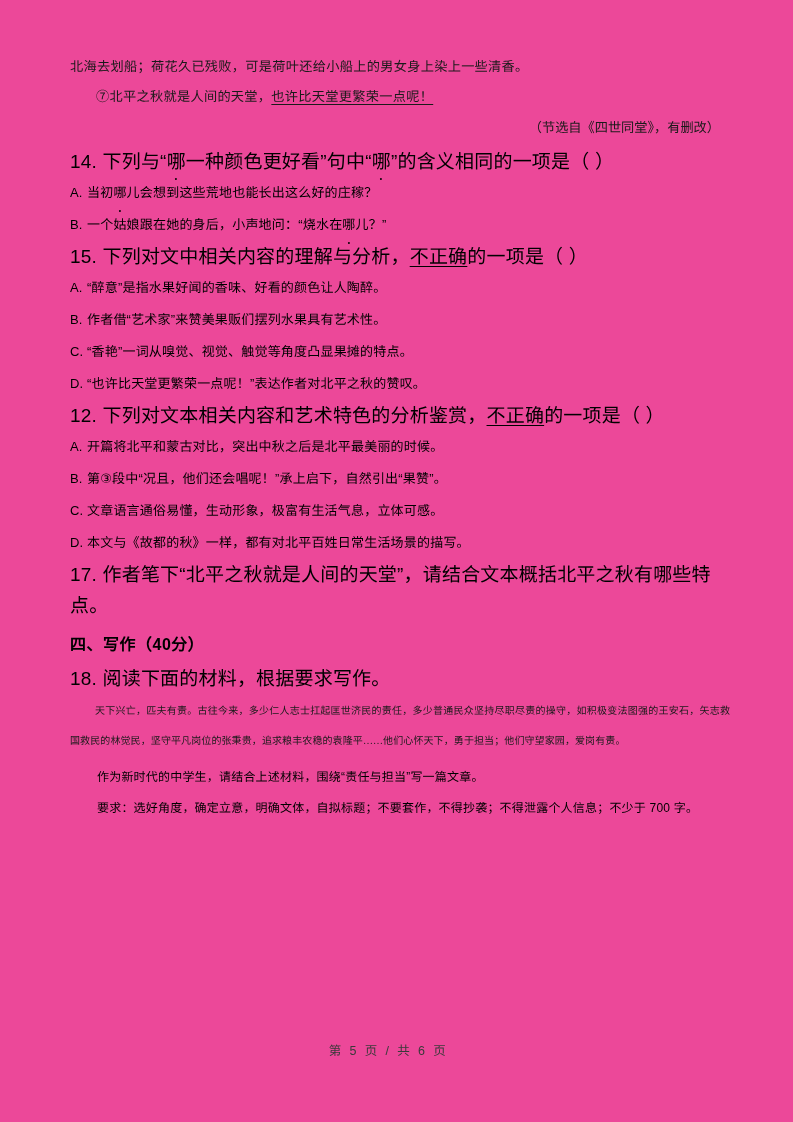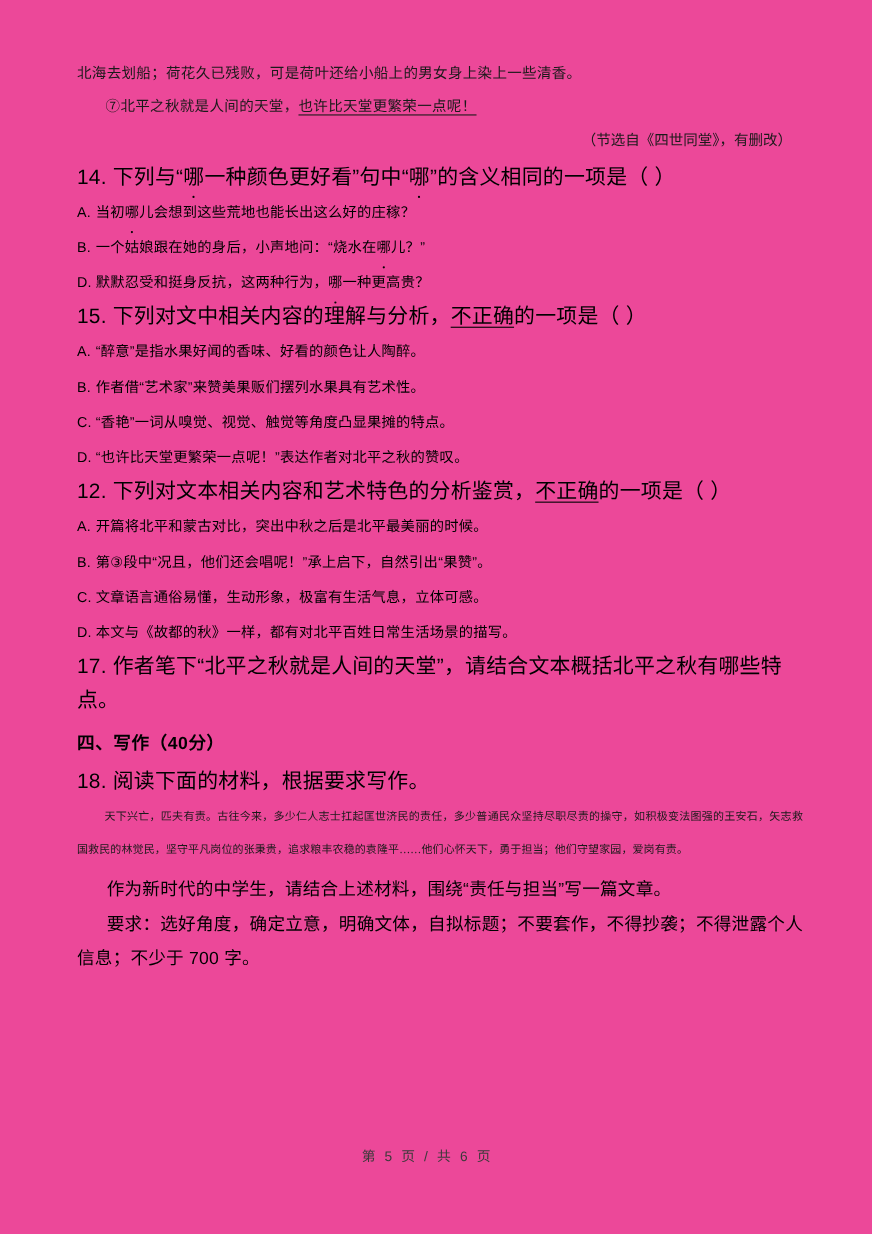--- a/index.html
+++ b/index.html
@@ -111,21 +111,21 @@
   .material {
     font-family: "Liberation Serif", "DejaVu Serif", serif;
     font-size: 10px;
     line-height: 30px;
     color: #1a1a1a;
     text-indent: 25px;
     text-align: justify;
     letter-spacing: 0.1px;
   }
   .para {
-    font-size: 16px;
+    font-size: 12px;
     line-height: 31px;
     text-indent: 27px;
     text-align: justify;
     color: #000;
     letter-spacing: 0.2px;
   }
 
   
   .footer {
     position: absolute;
@@ -154,21 +154,20 @@
     <div class="source-line">（节选自《四世同堂》，有删改）</div>
 
     <div class="q-stem"><span class="num">14.</span>
       <span>下列与“</span><span class="dot">哪</span><span>一种颜色更好看”句中“</span><span class="dot">哪</span><span>”的含义相同的一项是（      ）</span></div>
 
     <div class="q-opt"><span class="lbl">A.</span><span>当初</span><span class="dot">哪</span><span>儿会想到这些荒地也能长出这么好的庄稼？</span></div>
 
     <div class="q-opt"><span class="lbl">B.</span><span>一个姑娘跟在她的身后，小声地问：“烧水在</span><span class="dot">哪</span><span>儿？”</span></div>
 
 
-    <div class="q-opt"><span class="lbl">D.</span><span>默默忍受和挺身反抗，这两种行为，</span><span class="dot">哪</span><span>一种更高贵？</span></div>
 
     <div class="q-stem"><span class="num">15.</span>
       <span>下列对文中相关内容的理解与分析，</span><span class="ul"><span>不正确</span></span><span>的一项是（      ）</span></div>
 
     <div class="q-opt"><span class="lbl">A.</span><span>“醉意”是指水果好闻的香味、好看的颜色让人陶醉。</span></div>
     <div class="q-opt"><span class="lbl">B.</span><span>作者借“艺术家”来赞美果贩们摆列水果具有艺术性。</span></div>
     <div class="q-opt"><span class="lbl">C.</span><span>“香艳”一词从嗅觉、视觉、触觉等角度凸显果摊的特点。</span></div>
     <div class="q-opt"><span class="lbl">D.</span><span>“也许比天堂更繁荣一点呢！”表达作者对北平之秋的赞叹。</span></div>
 
     <div class="q-stem"><span class="num">12.</span>

